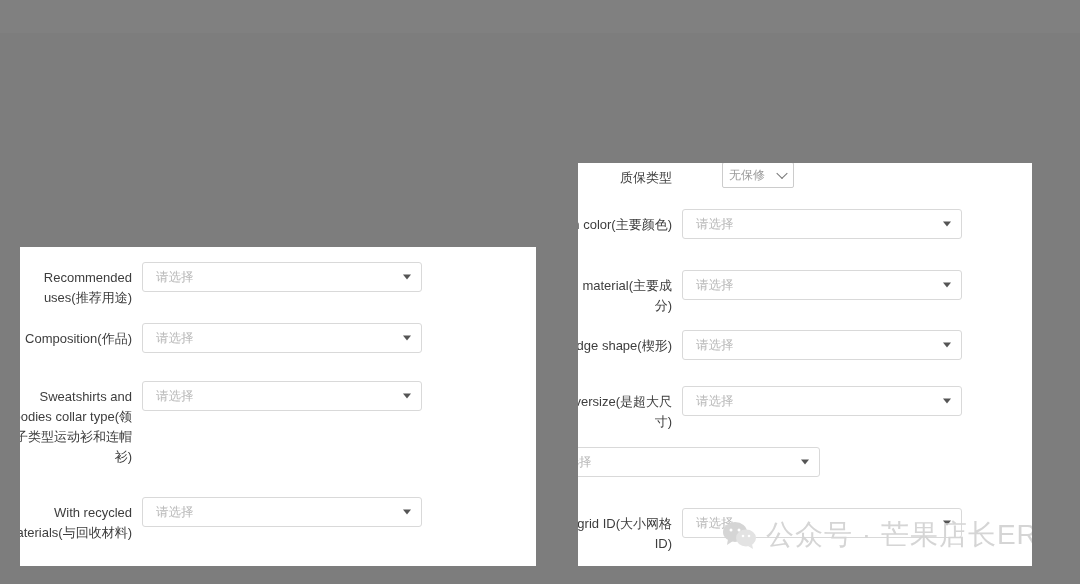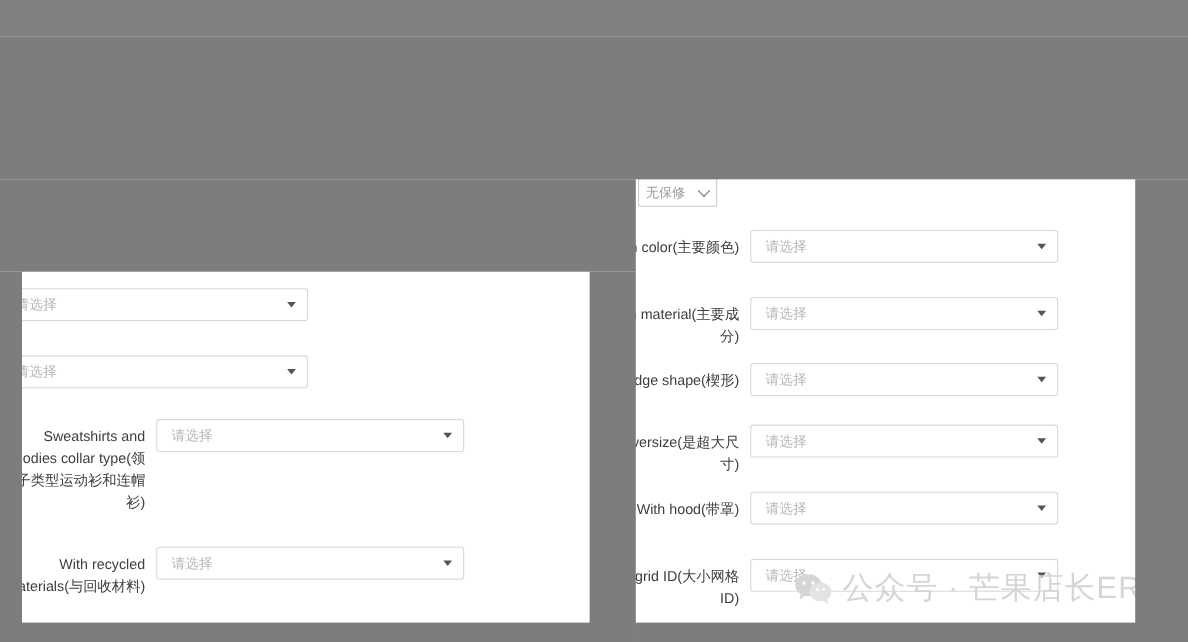--- a/index.html
+++ b/index.html
@@ -291,28 +291,30 @@
           <div class="field-label"><span class="req-star">*</span><span>Is sportive(是运动型的)</span></div>
           <div class="ctrl-wrap">
             <div class="ipt">
               <span>No</span>
               <span class="clear-x">✖</span>
               <span class="caret-down"></span>
             </div>
           </div>
         </div>
         <div class="field" style="top: 229px;">
+          <div class="field-label"><span>Recommended uses(推荐用途)</span></div>
           <div class="ctrl-wrap">
             <div class="ipt placeholder">
               <span>请选择</span>
               <span class="caret-down"></span>
             </div>
           </div>
         </div>
         <div class="field" style="top: 290px;">
+          <div class="field-label"><span>Composition(作品)</span></div>
           <div class="ctrl-wrap">
             <div class="ipt placeholder">
               <span>请选择</span>
               <span class="caret-down"></span>
             </div>
           </div>
         </div>
         <div class="field" style="top: 348px;">
           <div class="field-label"><span>Sweatshirts and hoodies collar type(领子类型运动衫和连帽衫)</span></div>
           <div class="ctrl-wrap">
@@ -345,20 +347,21 @@
           <div class="field-label"><span class="req-star">*</span><span>Garment type(服装类型)</span></div>
           <div class="ctrl-wrap">
             <div class="ipt">
               <span>Hoodie</span>
               <span class="clear-x">✖</span>
               <span class="caret-down"></span>
             </div>
           </div>
         </div>
         <div class="field" style="top: 129px;">
+          <div class="field-label"><span>质保类型</span></div>
           <div class="ctrl-wrap">
             <div class="mini-select">
               <span>无保修</span>
               <span class="chev"></span>
             </div>
           </div>
         </div>
         <div class="field" style="top: 176px;">
           <div class="field-label"><span>Main color(主要颜色)</span></div>
           <div class="ctrl-wrap">
@@ -389,21 +392,20 @@
         <div class="field" style="top: 353px;">
           <div class="field-label"><span>Is oversize(是超大尺寸)</span></div>
           <div class="ctrl-wrap">
             <div class="ipt placeholder">
               <span>请选择</span>
               <span class="caret-down"></span>
             </div>
           </div>
         </div>
         <div class="field" style="top: 414px;">
-          <div class="field-label"><span>With hood(带罩)</span></div>
           <div class="ctrl-wrap">
             <div class="ipt placeholder">
               <span>请选择</span>
               <span class="caret-down"></span>
             </div>
           </div>
         </div>
         <div class="field" style="top: 475px;">
           <div class="field-label"><span>Size grid ID(大小网格ID)</span></div>
           <div class="ctrl-wrap">

